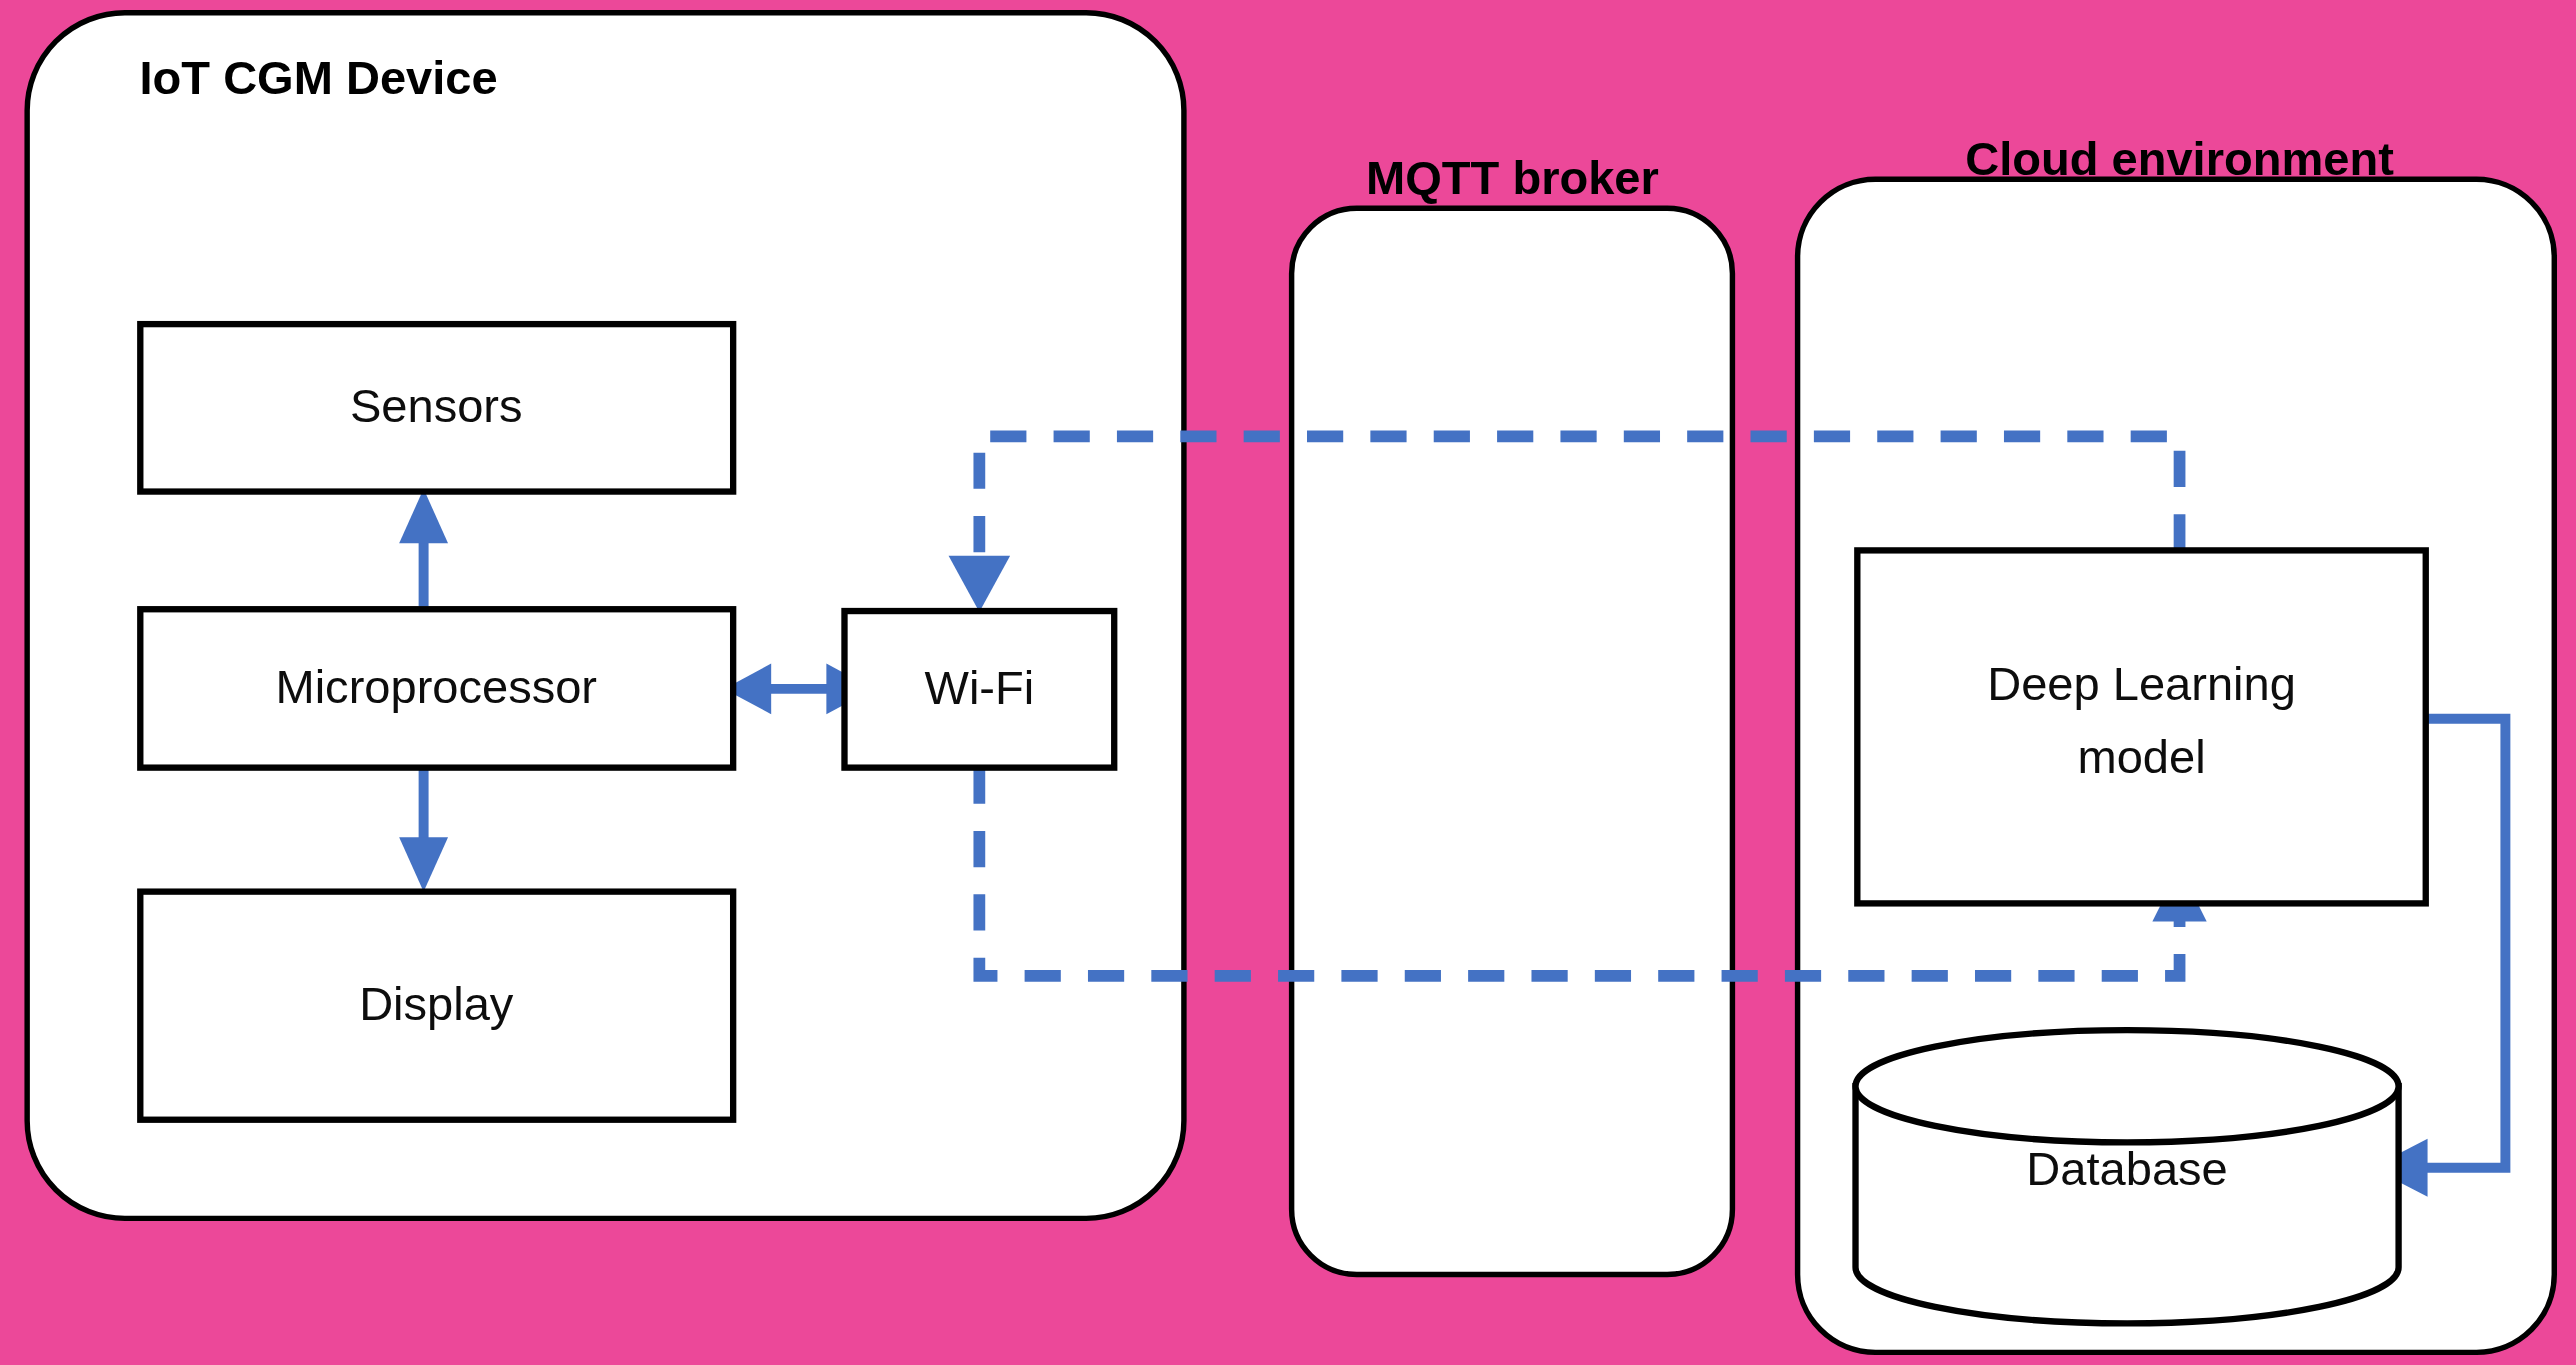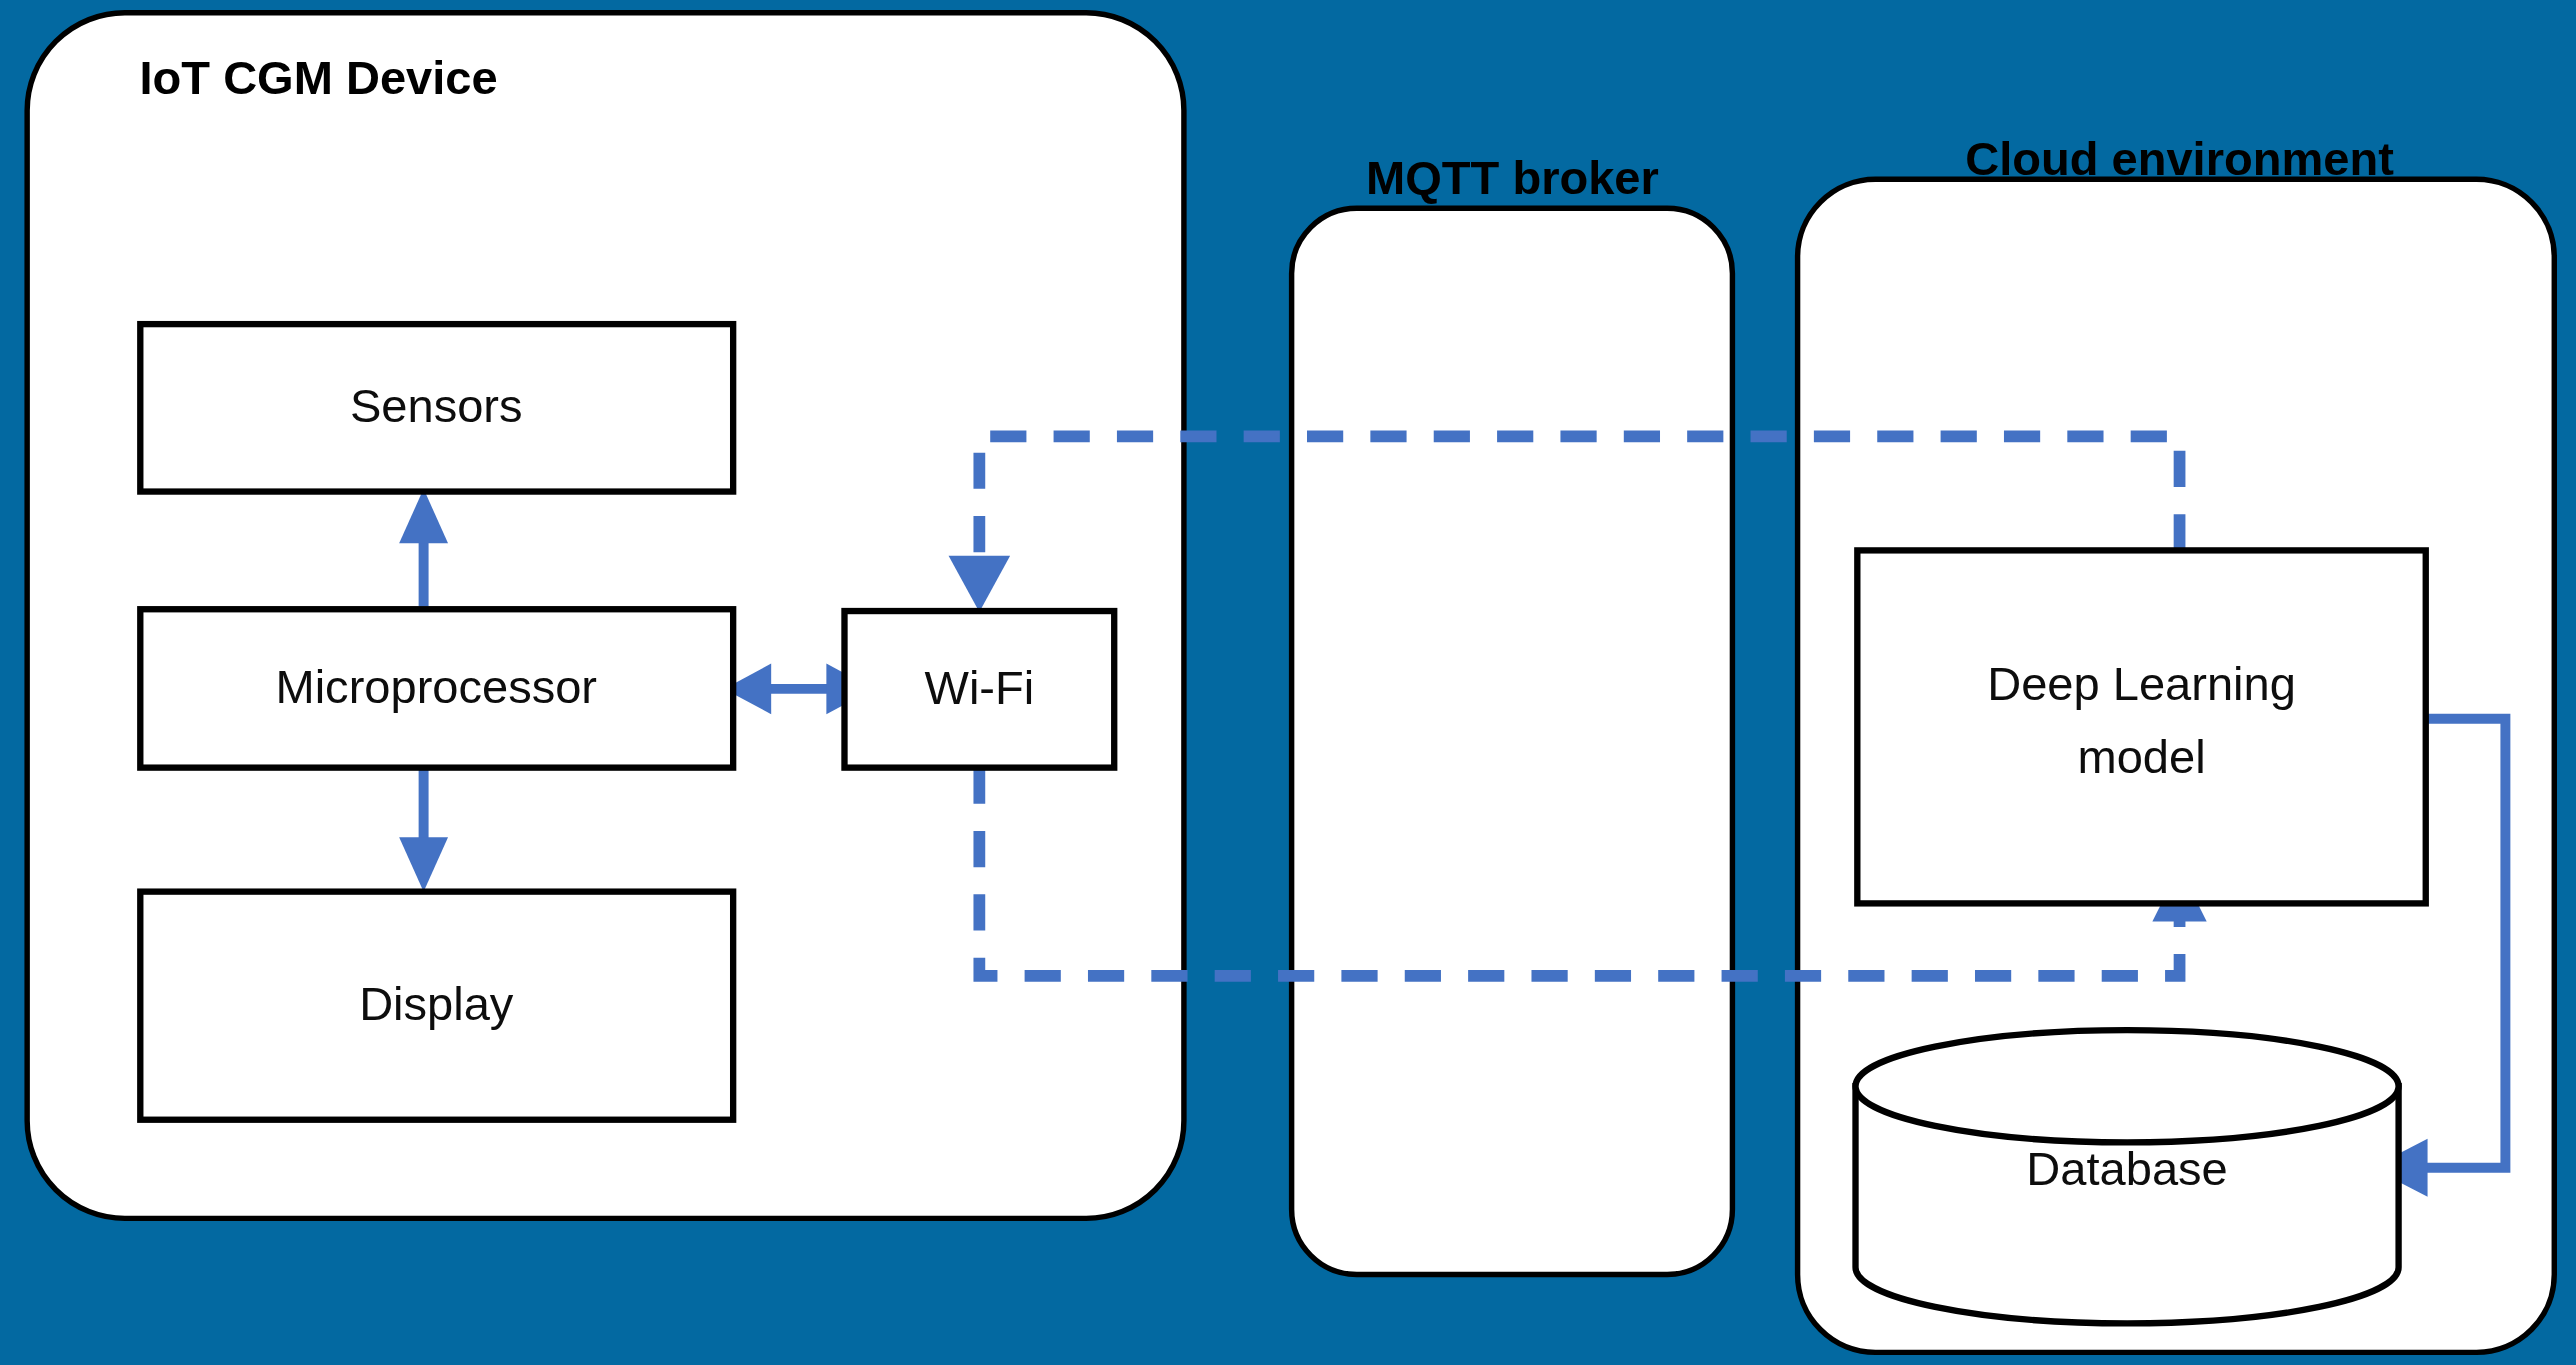--- a/index.html
+++ b/index.html
@@ -8,21 +8,21 @@
     padding: 0;
     background: #ffffff;
   }
   body {
     font-family: "Liberation Sans", sans-serif;
   }
   #diagram-root {
     position: relative;
     width: 2576px;
     height: 1366px;
-    background: #0369a1;
+    background: #ec4899;
     overflow: hidden;
   }
   #diagram-svg {
     position: absolute;
     left: 0;
     top: 0;
     width: 2576px;
     height: 1366px;
   }
   .grp-title {

